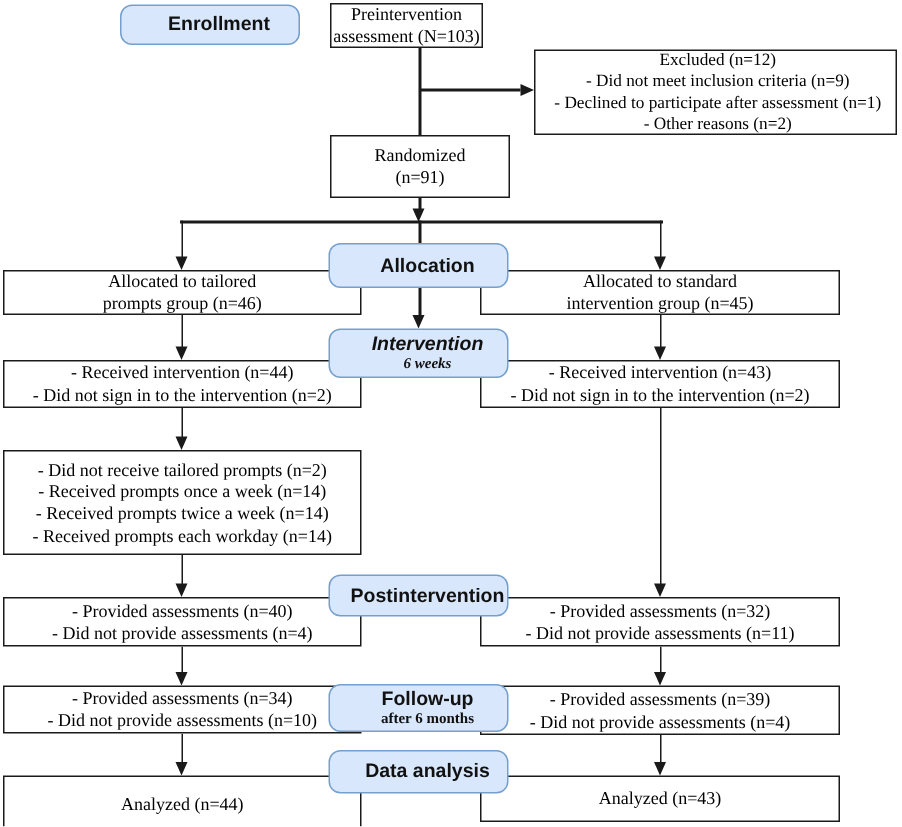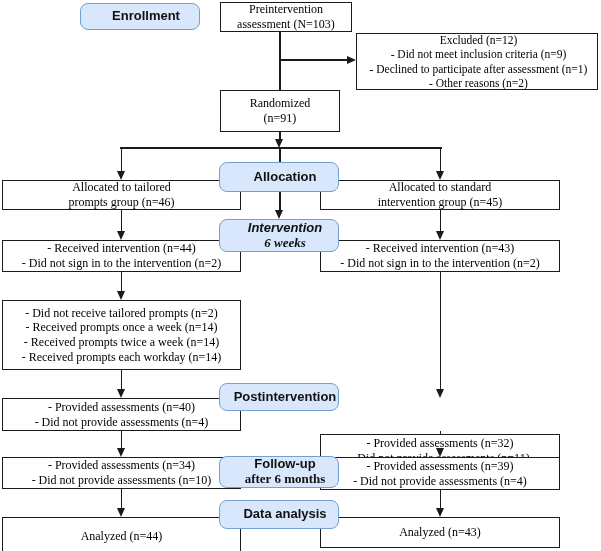--- a/index.html
+++ b/index.html
@@ -19,21 +19,21 @@
     z-index:2;
   }
   .box.left-align{align-items:flex-start;text-align:left;padding-left:3px;font-size:11.5px;}
   .stage{
     position:absolute;background:var(--stage-fill);border:1.5px solid var(--stage-border);
     border-radius:8px;box-sizing:border-box;display:flex;flex-direction:column;
     justify-content:center;align-items:center;text-align:center;
     font-family:"Liberation Sans", sans-serif;font-weight:bold;font-size:13px;
     color:#111;z-index:5;line-height:1.15;padding-left:12px;
   }
-  .stage .sub{font-family:"Liberation Serif", serif;font-size:13px;font-weight:bold;}
+  .stage .sub{font-family:"Liberation Serif", serif;font-size:10px;font-weight:bold;}
   .vline{position:absolute;width:1.5px;background:var(--box-border);z-index:1;}
   .hline{position:absolute;height:1.5px;background:var(--box-border);z-index:1;}
   .arr-down{
     position:absolute;width:0;height:0;z-index:3;
     border-left:4.5px solid transparent;border-right:4.5px solid transparent;
     border-top:9px solid var(--box-border);
   }
   .arr-right{
     position:absolute;width:0;height:0;z-index:3;
     border-top:4.5px solid transparent;border-bottom:4.5px solid transparent;
@@ -101,21 +101,21 @@
     <span class="ln">Postintervention</span>
   </div>
   <div class="stage" style="left:219px;top:440px;width:120px;height:32px;margin-top:16px;">
     <span class="ln">Follow-up</span>
     <span class="ln sub">after 6 months</span>
   </div>
   <div class="stage" style="left:219px;top:500px;width:120px;height:29px;">
     <span class="ln">Data analysis</span>
   </div>
 
-  <div class="box" style="left:220px;top:2px;width:132px;height:30px;">
+  <div class="box" style="left:220px;top:2px;width:102px;height:30px;">
     <div class="ln">Preintervention</div>
     <div class="ln">assessment (N=103)</div>
   </div>
 
   <div class="box left-align" style="left:356px;top:33px;width:242px;height:57px;align-items:center;">
     <div class="ln">Excluded (n=12)</div>
     <div class="ln">- Did not meet inclusion criteria (n=9)</div>
     <div class="ln">- Declined to participate after assessment (n=1)</div>
     <div class="ln">- Other reasons (n=2)</div>
   </div>
@@ -150,21 +150,21 @@
     <div class="ln">- Received prompts once a week (n=14)</div>
     <div class="ln">- Received prompts twice a week (n=14)</div>
     <div class="ln">- Received prompts each workday (n=14)</div>
   </div>
 
   <div class="box" style="left:2px;top:398px;width:239px;height:33px;">
     <div class="ln">- Provided assessments (n=40)</div>
     <div class="ln">- Did not provide assessments (n=4)</div>
   </div>
 
-  <div class="box" style="left:320px;top:398px;width:240px;height:33px;margin-top:36px;">
+  <div class="box" style="left:320px;top:398px;width:240px;height:33px;">
     <div class="ln">- Provided assessments (n=32)</div>
     <div class="ln">- Did not provide assessments (n=11)</div>
   </div>
 
   <div class="box" style="left:2px;top:457px;width:239px;height:32px;">
     <div class="ln">- Provided assessments (n=34)</div>
     <div class="ln">- Did not provide assessments (n=10)</div>
   </div>
 
   <div class="box" style="left:320px;top:457px;width:240px;height:33px;">

